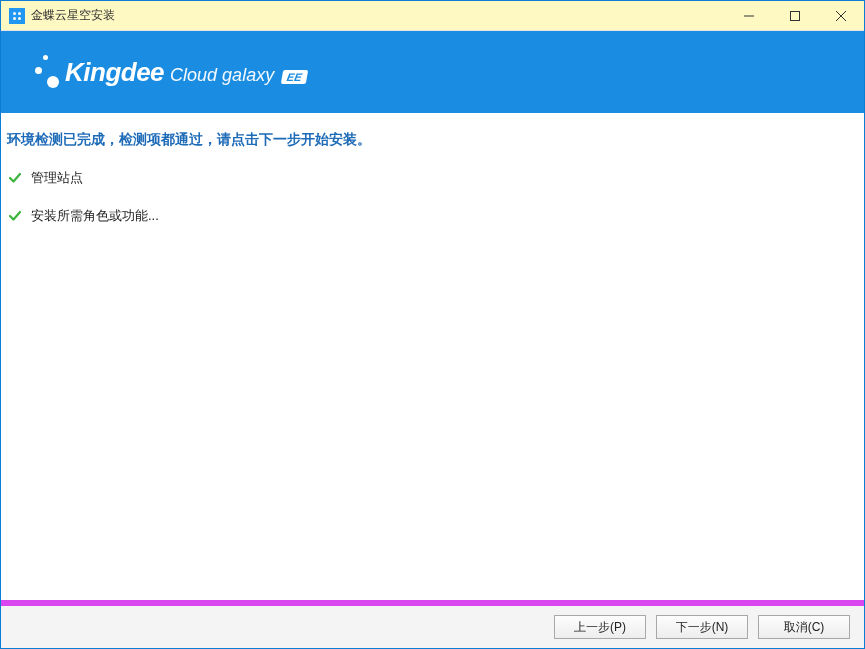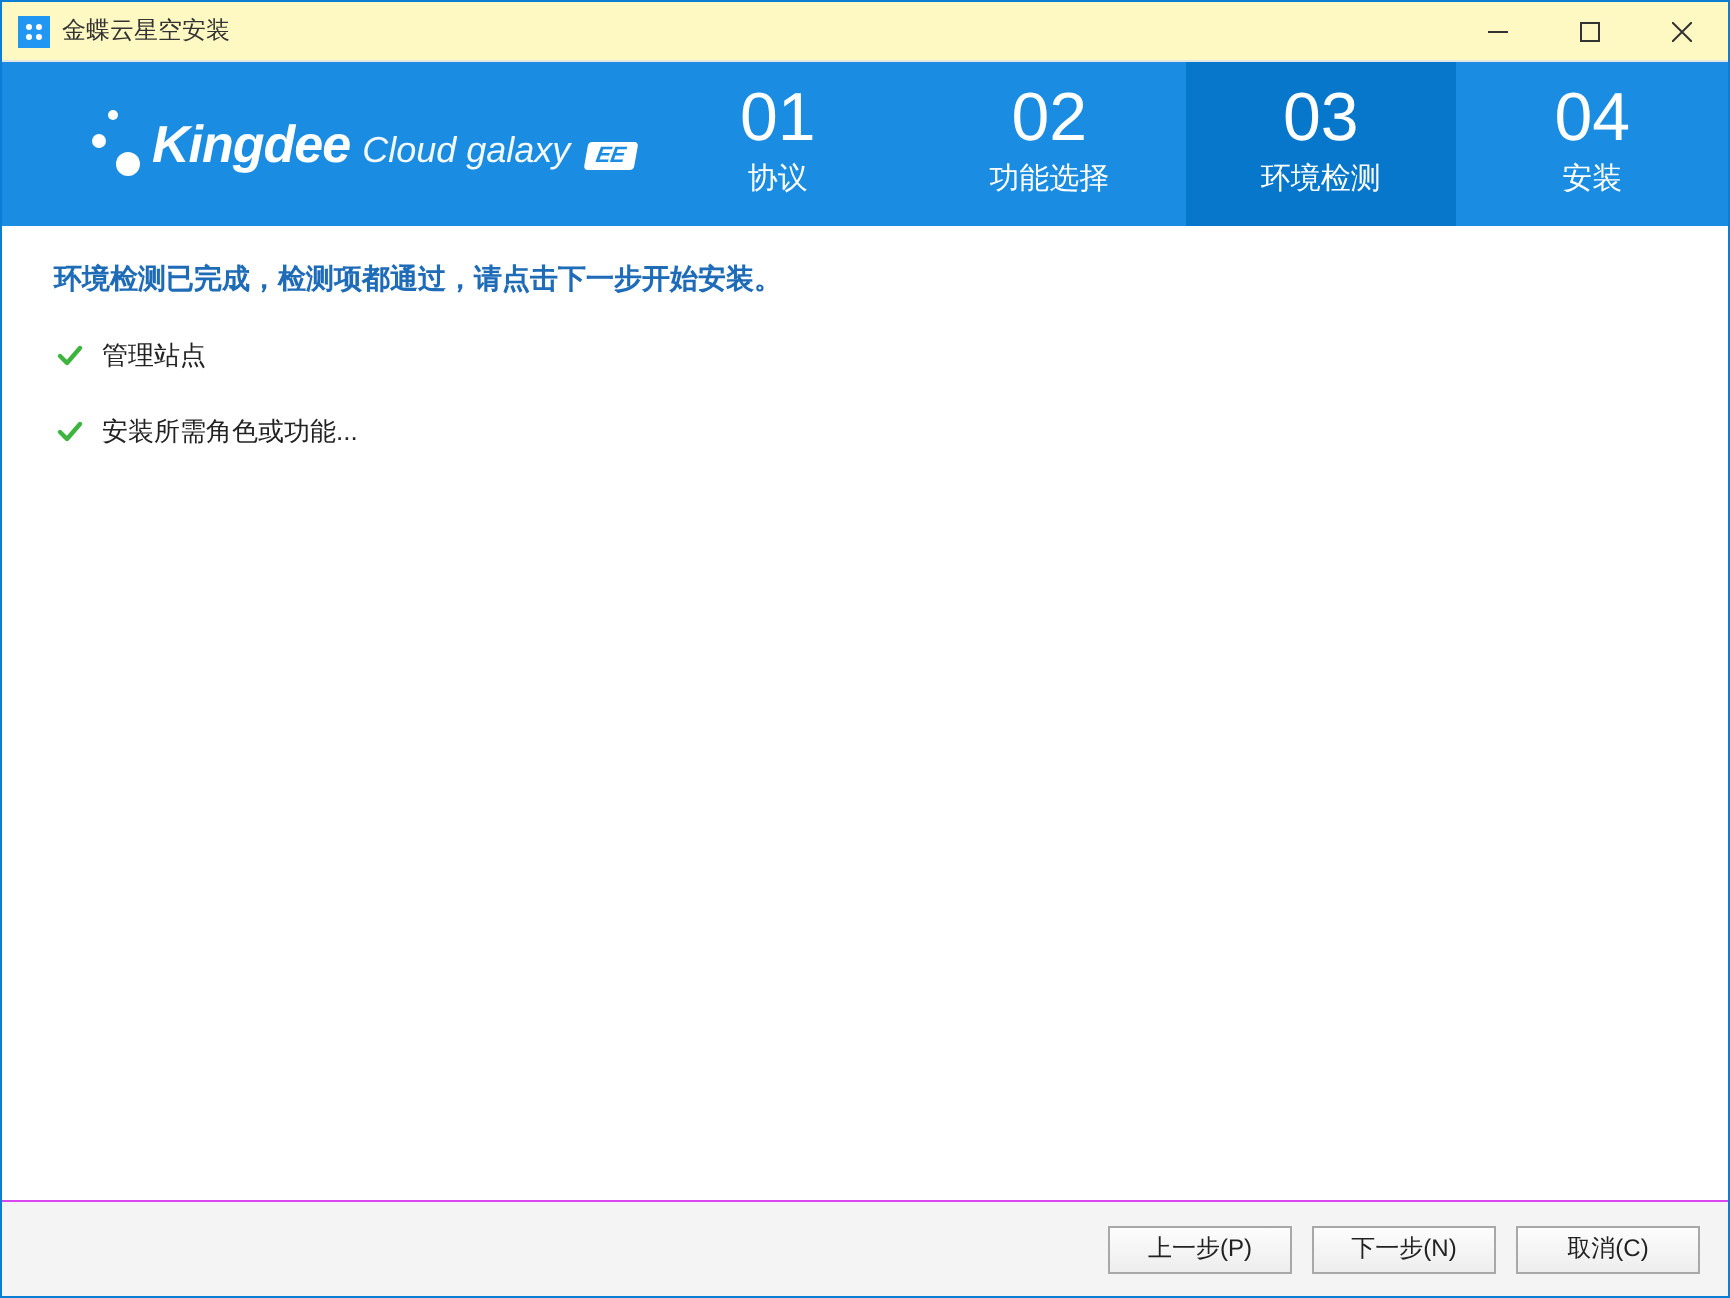--- a/index.html
+++ b/index.html
@@ -56,21 +56,21 @@
       height: 82px;
       background: #1a8ce1;
       display: flex;
       align-items: stretch;
       color: #fff;
     }
     .brand {
       flex: 0 0 320px;
       display: flex;
       align-items: center;
-      padding-left: 37px;
+      padding-left: 26px;
     }
     .brand-bubbles {
       position: relative;
       width: 32px;
       height: 40px;
       margin-right: 6px;
     }
     .brand-bubbles span {
       position: absolute;
       background: #fff;
@@ -128,21 +128,21 @@
       font-weight: 300;
       line-height: 1;
     }
     .step-label {
       font-size: 15px;
       margin-top: 4px;
     }
 
     
     .main {
-      padding: 18px 26px;
+      padding: 18px 6px;
       height: calc(649px - 30px - 82px - 48px - 2px);
       overflow: auto;
       background: #fff;
     }
     .status-message {
       color: #1e6bb8;
       font-size: 14px;
       font-weight: bold;
       margin-bottom: 20px;
     }
@@ -161,21 +161,21 @@
       display: flex;
       align-items: center;
       justify-content: center;
       color: #3db43d;
     }
     .check-icon svg { width: 14px; height: 14px; }
 
     
     .footer {
       height: 48px;
-      border-top: 1px solid #d946ef;
+      border-top: 6px solid #d946ef;
       background: #f4f4f4;
       display: flex;
       align-items: center;
       justify-content: flex-end;
       padding-right: 14px;
       gap: 10px;
     }
     .btn {
       min-width: 92px;
       height: 24px;
@@ -224,38 +224,20 @@
       <span class="bub1"></span>
         <span class="bub2"></span>
         <span class="bub3"></span>
     </div>
     <div class="brand-text">
       <span class="brand-main">Kingdee</span>
       <span class="brand-sub">Cloud galaxy</span>
       <span class="brand-badge">EE</span>
     </div>
   </div>
-  <div class="steps">
-    <div class="step">
-      <div class="step-num">01</div>
-      <div class="step-label">协议</div>
-    </div>
-    <div class="step">
-      <div class="step-num">02</div>
-      <div class="step-label">功能选择</div>
-    </div>
-    <div class="step active">
-      <div class="step-num">03</div>
-      <div class="step-label">环境检测</div>
-    </div>
-    <div class="step">
-      <div class="step-num">04</div>
-      <div class="step-label">安装</div>
-    </div>
-  </div>
 </div>
 
 <div class="main">
   <div class="status-message">环境检测已完成，检测项都通过，请点击下一步开始安装。</div>
   <div class="check-list">
     <div class="check-item">
       <span class="check-icon">
         <svg viewBox="0 0 14 14">
             <path d="M2 7 L5.5 10.5 L12 3" fill="none" stroke="currentColor" stroke-width="2.2" stroke-linecap="round" stroke-linejoin="round"></path>
           </svg>

